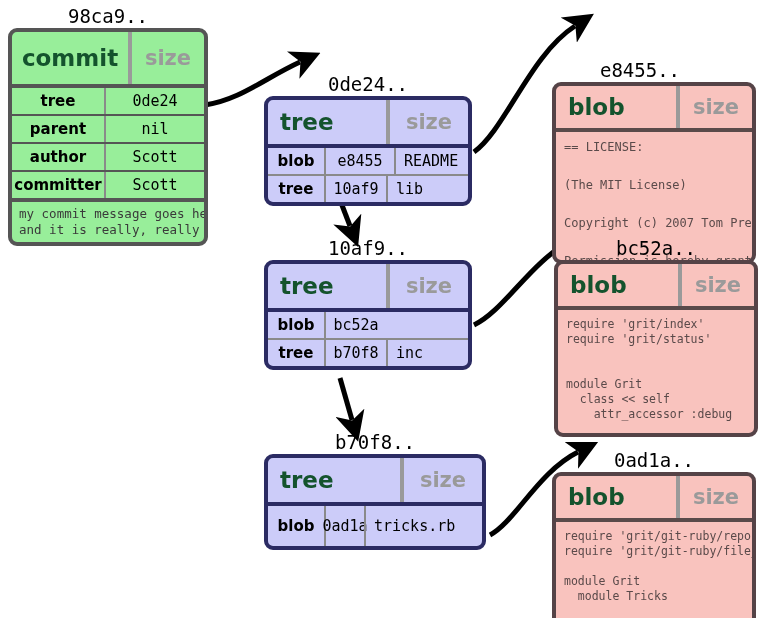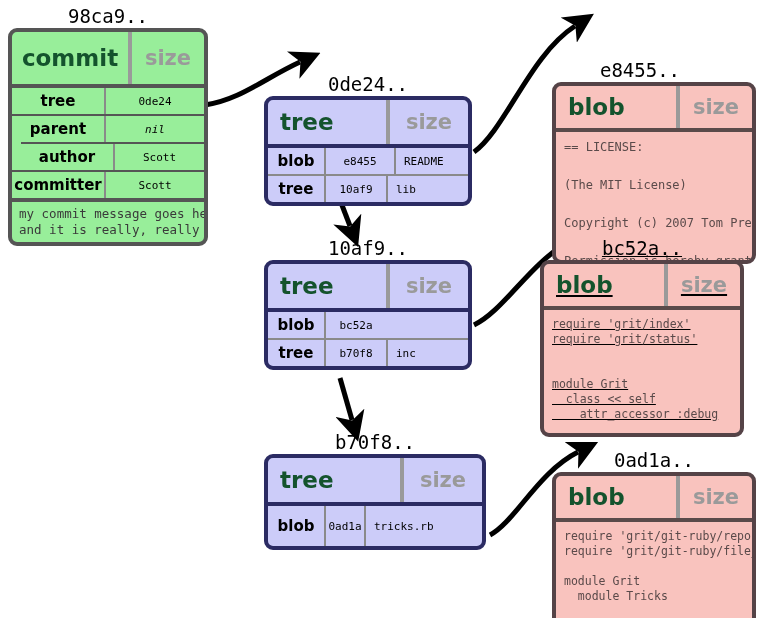--- a/index.html
+++ b/index.html
@@ -105,21 +105,21 @@
     box-sizing: border-box;
   }
   .cell-label {
     font-weight: bold;
     font-size: 15px;
     color: #000;
     justify-content: center;
   }
   .cell-mono {
     font-family: "DejaVu Sans Mono", monospace;
-    font-size: 11px;
+    font-size: 15px;
     color: #000;
     padding-left: 8px;
   }
   .cell-mono.center {
     justify-content: center;
     padding-left: 0;
   }
 
   .msg {
     font-family: "DejaVu Sans Mono", monospace;
@@ -182,24 +182,24 @@
       <div class="hdr-size sep-v-dark" style="width:72px;">size</div>
     </div>
 
     <div class="row sep-h-dark" style="height:26px;">
       <div class="cell cell-label" style="width:92px;">tree</div>
       <div class="cell cell-mono center sep-v-thin" style="flex:1;">0de24</div>
     </div>
 
     <div class="row sep-h-thin" style="height:26px;">
       <div class="cell cell-label" style="width:92px;">parent</div>
-      <div class="cell cell-mono center sep-v-thin" style="flex:1;font-style:italic;">nil</div>
-    </div>
-
-    <div class="row sep-h-thin" style="height:26px;margin-left:9px;">
+      <div class="cell cell-mono center sep-v-thin" style="flex:1;">nil</div>
+    </div>
+
+    <div class="row sep-h-thin" style="height:26px;">
       <div class="cell cell-label" style="width:92px;">author</div>
       <div class="cell cell-mono center sep-v-thin" style="flex:1;">Scott</div>
     </div>
 
     <div class="row sep-h-thin" style="height:26px;">
       <div class="cell cell-label" style="width:92px;">committer</div>
       <div class="cell cell-mono center sep-v-thin" style="flex:1;">Scott</div>
     </div>
 
     <div class="msg sep-h-dark">my commit message goes here
@@ -272,21 +272,21 @@
 
 (The MIT License)
 
 Copyright (c) 2007 Tom Preston-
 
 Permission is hereby granted, f
 ree of charge, to any person ob</div>
   </div>
 </div>
 
-<div class="node-group node-blob" style="left:540px; top:236px; width:204px;text-decoration:underline;">
+<div class="node-group node-blob" style="left:554px; top:236px; width:204px;">
   <div class="node-caption">bc52a..</div>
   <div class="node-box cb" style="width:204px;">
     <div class="hdr" style="height:42px;">
       <div class="hdr-type">blob</div>
       <div class="hdr-size sep-v-dark" style="width:72px;">size</div>
     </div>
     <div class="blob-body tight sep-h-dark" style="height:110px;">require 'grit/index'
 require 'grit/status'
 
 

